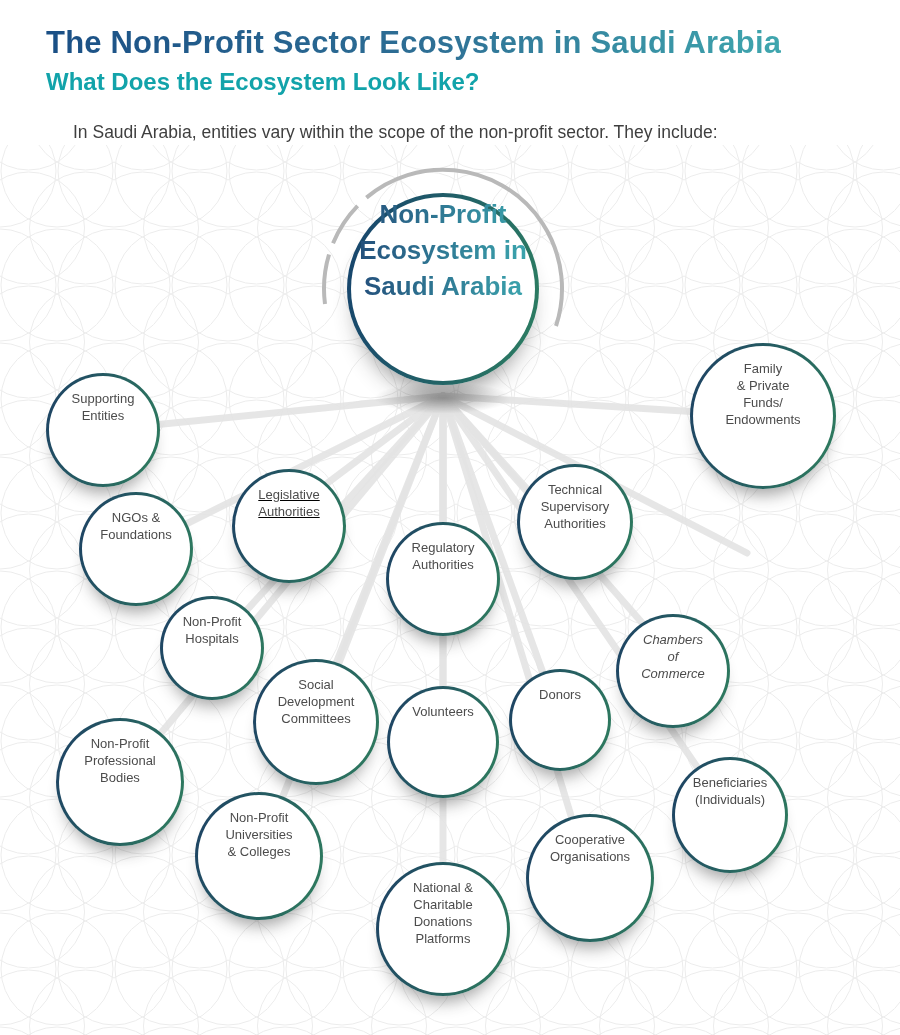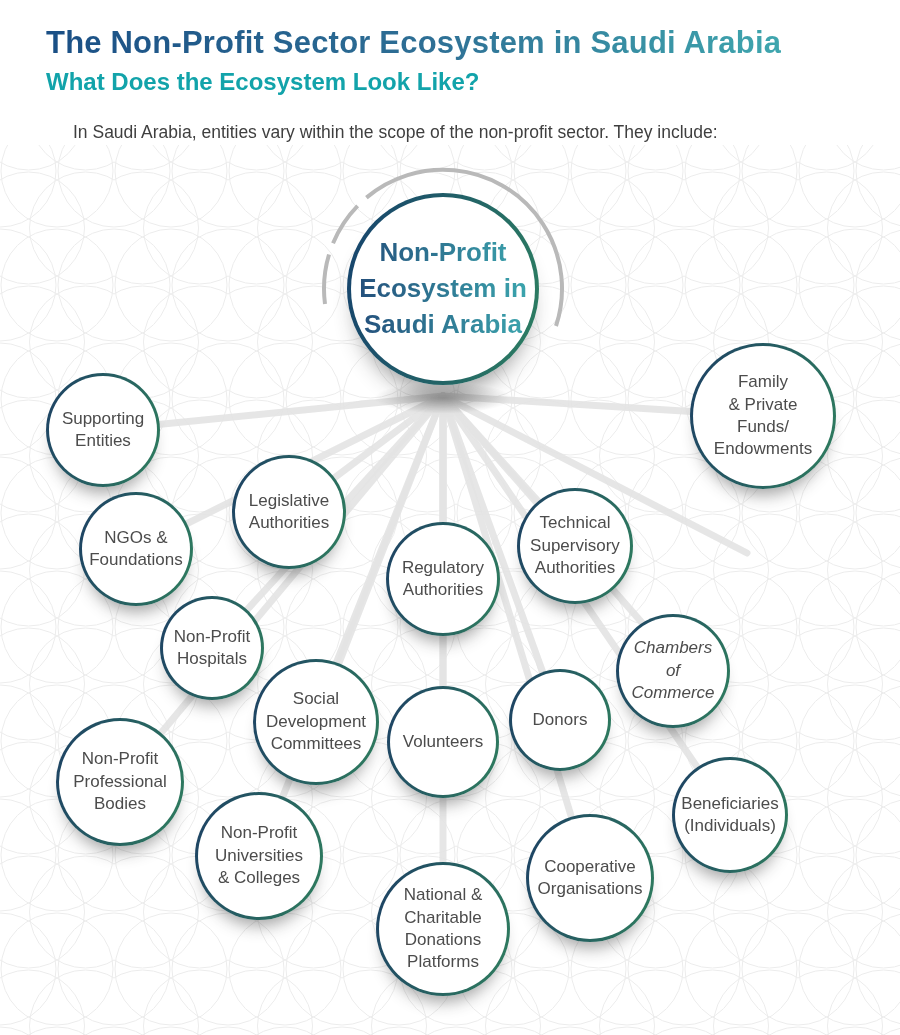--- a/index.html
+++ b/index.html
@@ -45,26 +45,27 @@
   
   .circle-ring {
     position: absolute; border-radius: 50%;
     background: linear-gradient(105deg, #1d4064 0%, #2f7e5e 100%);
     box-shadow: 0 14px 16px -8px rgba(40,40,40,0.42);
     z-index: 3; box-sizing: border-box; padding: 3px;
   }
   .circle-inner {
     width: 100%; height: 100%; border-radius: 50%;
     background: #ffffff;
-    display: flex; align-items: center; justify-content: center;
+    display: flex; align-items: flex-start; justify-content: center;
     text-align: center;
   }
   .node-label {
-    font-size: 17px; line-height: 1.32; color: #4c4c4c;
+    font-size: 13px; line-height: 1.32; color: #4c4c4c;
     white-space: pre-line;
+    margin-top: 14px;
   }
   .center-circle {
     position: absolute; border-radius: 50%;
     background: linear-gradient(100deg, #16426d 0%, #2d7f61 100%);
     box-shadow: 0 18px 22px -10px rgba(40,40,40,0.45);
     z-index: 3; box-sizing: border-box; padding: 4px;
     left: 347px; top: 193px; width: 192px; height: 192px;
   }
   .center-label {
     font-size: 26px; font-weight: bold; line-height: 1.38;
@@ -136,33 +137,33 @@
       </div>
     </div>
     <div class="circle-ring" style="left: 690px; top: 343px; width: 146px; height: 146px;">
       <div class="circle-inner">
         <span class="node-label">Family
 &amp; Private
 Funds/
 Endowments</span>
       </div>
     </div>
-    <div class="circle-ring" style="left: 232px; top: 455px; width: 114px; height: 114px;">
+    <div class="circle-ring" style="left: 232px; top: 469px; width: 114px; height: 114px; text-decoration: underline;">
       <div class="circle-inner">
         <span class="node-label">Legislative
 Authorities</span>
       </div>
     </div>
     <div class="circle-ring" style="left: 79px; top: 492px; width: 114px; height: 114px;">
       <div class="circle-inner">
         <span class="node-label">NGOs &amp;
 Foundations</span>
       </div>
     </div>
-    <div class="circle-ring" style="left: 517px; top: 488px; width: 116px; height: 116px;">
+    <div class="circle-ring" style="left: 517px; top: 464px; width: 116px; height: 116px;">
       <div class="circle-inner">
         <span class="node-label">Technical
 Supervisory
 Authorities</span>
       </div>
     </div>
     <div class="circle-ring" style="left: 386px; top: 522px; width: 114px; height: 114px;">
       <div class="circle-inner">
         <span class="node-label">Regulatory
 Authorities</span>

